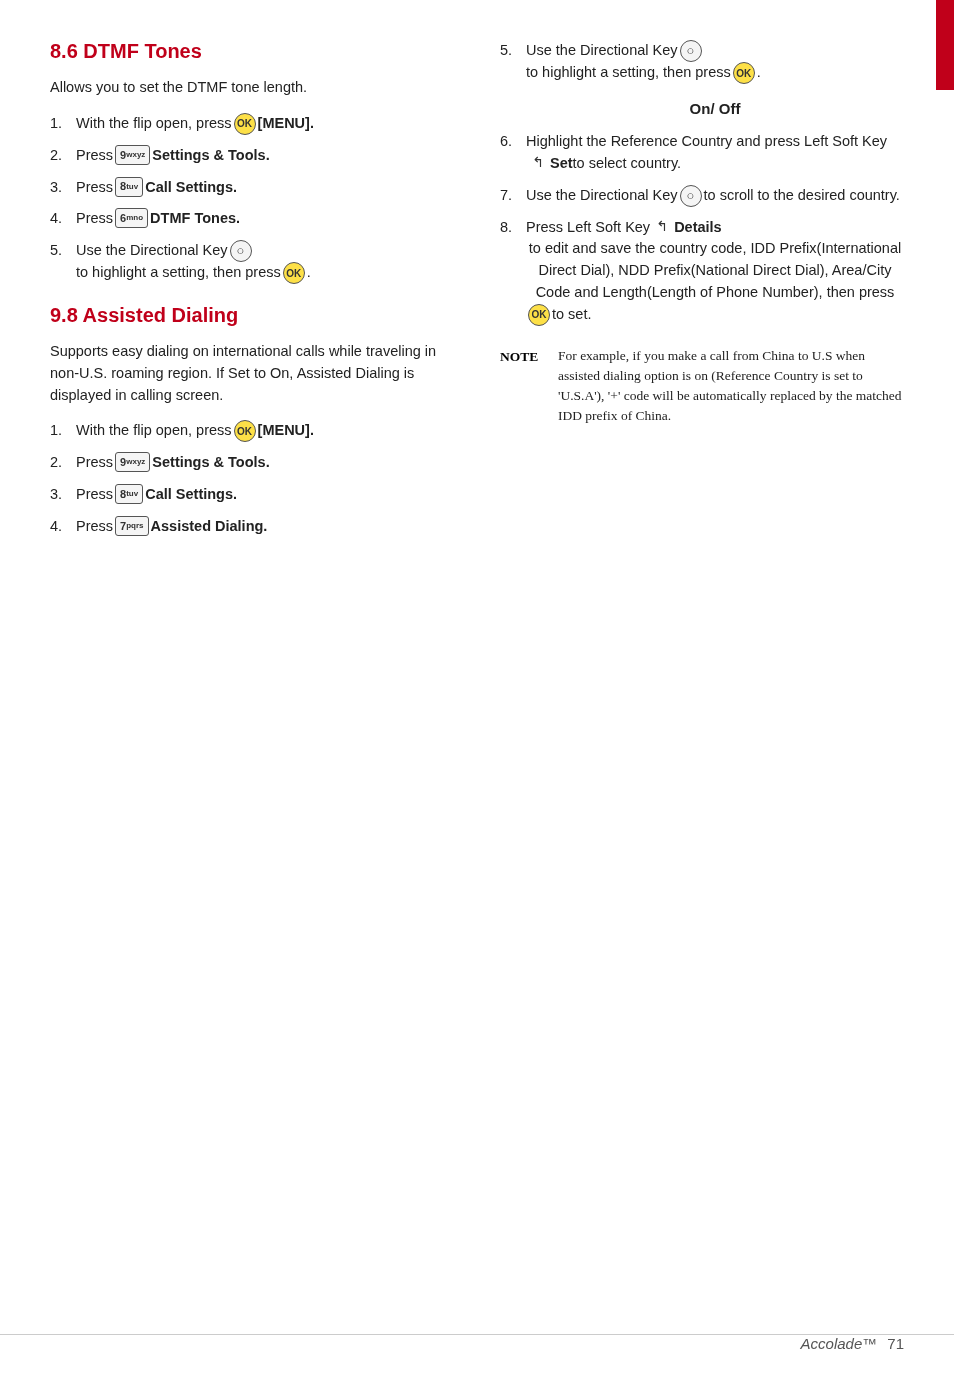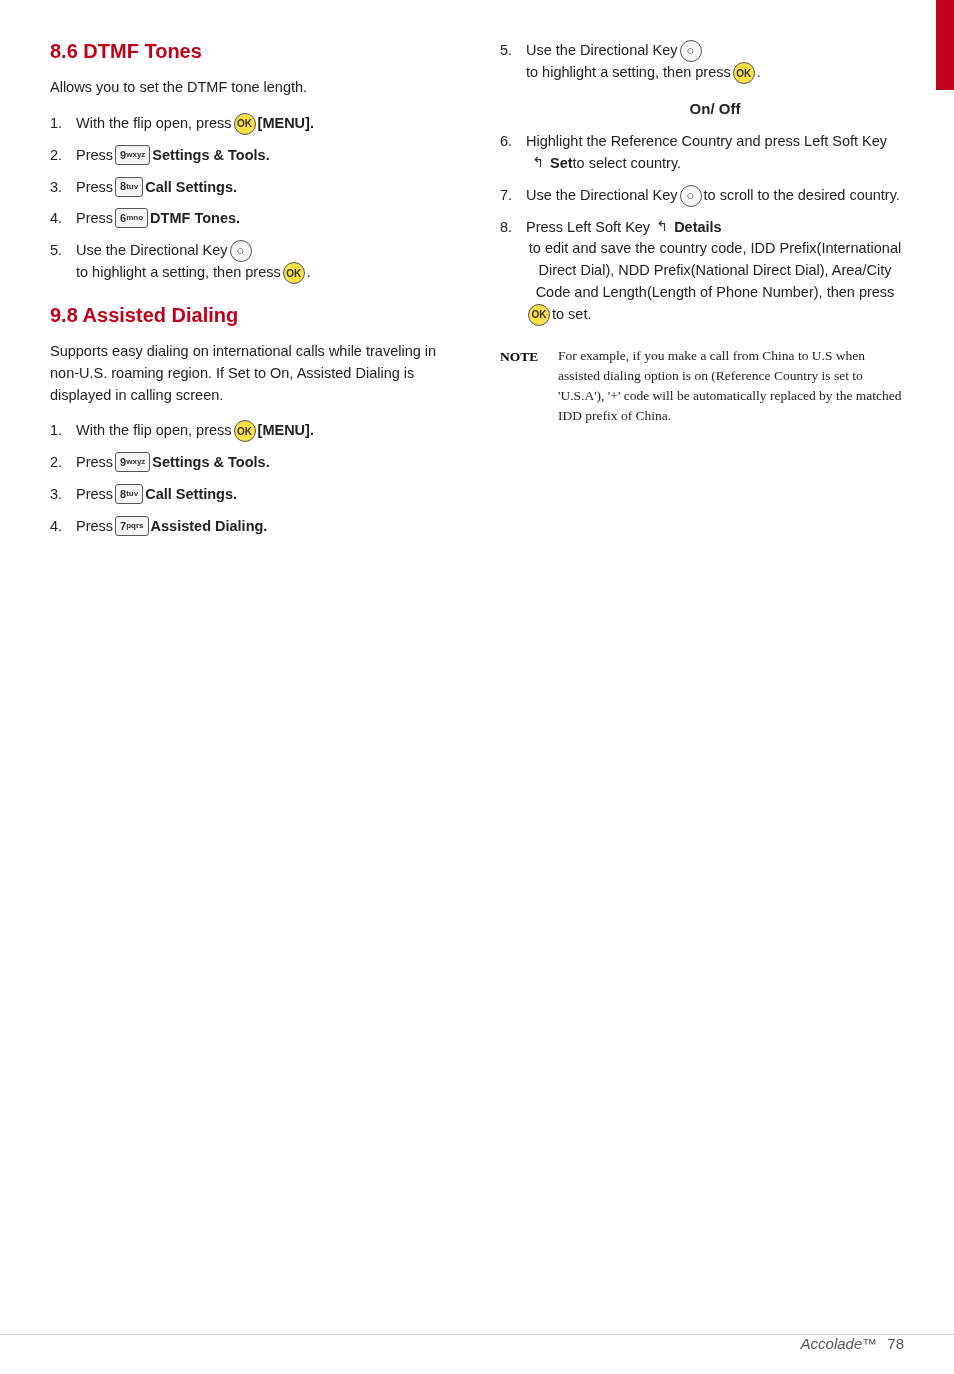--- a/index.html
+++ b/index.html
@@ -376,16 +376,16 @@
         <span class="note-label">NOTE</span>
         <span class="note-text">For example, if you make a call from China to U.S when assisted dialing option is on (Reference Country is set to 'U.S.A'), '+' code will be automatically replaced by the matched IDD prefix of China.</span>
       </div>
 
     </div>
 
   </div>
 
   <div class="footer">
     <span class="footer-brand">Accolade™</span>
-    <span class="footer-page">78</span>
+    <span class="footer-page">71</span>
   </div>
 
 </div>
 
 </body></html>

